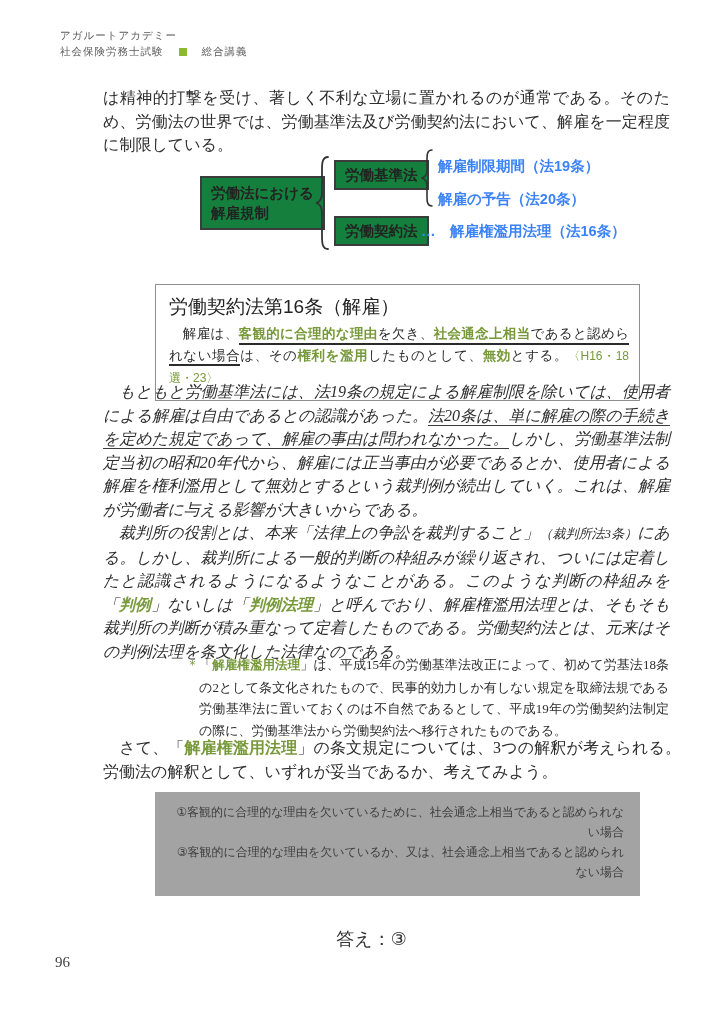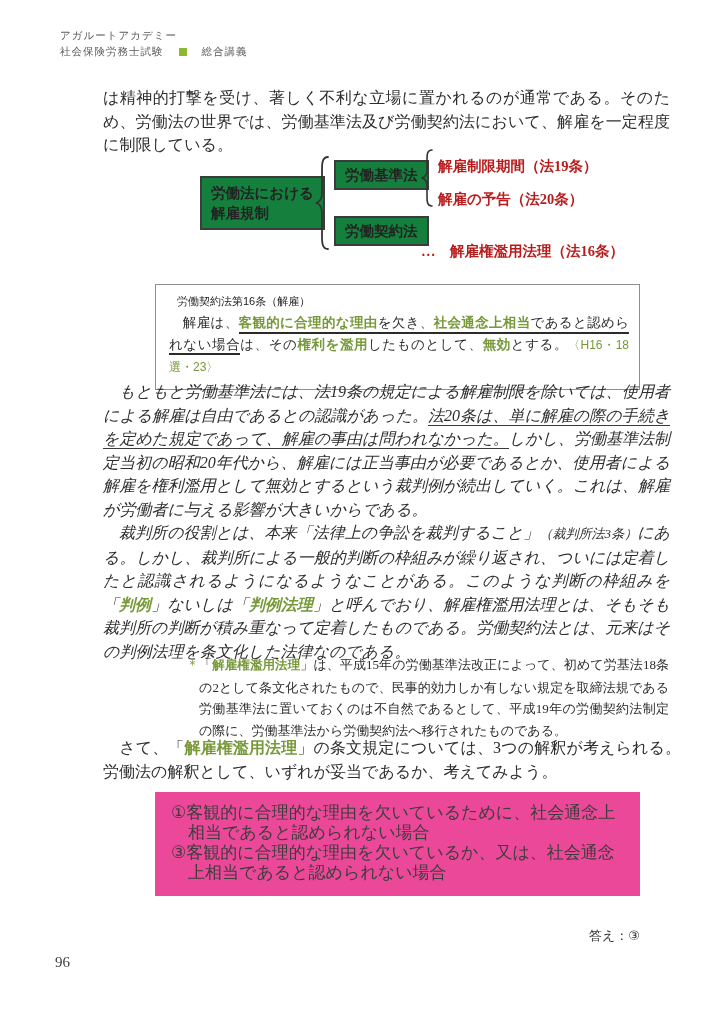--- a/index.html
+++ b/index.html
@@ -24,54 +24,54 @@
   .u-thin{border-bottom:1.5px solid #3a3a3a;padding-bottom:1px;}
   .small-ref{font-size:13px;}
 
   
   .gbox{position:absolute;background:#15803d;border:2px solid #3c3c3c;color:#222;
         font-family:"Liberation Sans","DejaVu Sans",sans-serif;font-weight:bold;
         font-size:14.5px;line-height:20px;padding:3px 9px;white-space:nowrap;}
   .d-root{left:200px;top:176px;padding:5px 9px;}
   .d-kijun{left:334px;top:160px;}
   .d-keiyaku{left:334px;top:216px;}
-  .d-item{position:absolute;font-family:Liberation Serif, serif;
-          font-weight:600;font-size:14.5px;color:#b91c1c;white-space:nowrap;}
+  .d-item{position:absolute;font-family:Liberation Sans, sans-serif;
+          font-weight:600;font-size:14.5px;color:#3b82f6;white-space:nowrap;}
   .d-i1{left:438px;top:157px;}
   .d-i2{left:438px;top:190px;}
-  .d-i3{left:421px;top:222px;margin-top:20px;}
+  .d-i3{left:421px;top:222px;}
   .brace{position:absolute;}
   .brace-main{left:314px;top:155px;}
   .brace-sub{left:421px;top:148px;}
 
   
   .law-box{position:absolute;left:155px;top:284px;width:485px;box-sizing:border-box;
            border:1.5px solid #8f8f8f;background:#fff;padding:9px 10px 10px 13px;}
-  .law-title{font-family:"Liberation Sans","DejaVu Sans",sans-serif;font-size:11px;
-             color:#222;margin:0 0 3px 8px;}
+  .law-title{font-family:"Liberation Sans","DejaVu Sans",sans-serif;font-size:19px;
+             color:#222;margin:0 0 3px 0;}
   .law-body{font-size:13.5px;line-height:21.5px;color:#2d2d2d;text-align:justify;}
   .law-body .kw{font-size:13.5px;}
   .u-thick{border-bottom:2.5px solid #2b2b2b;padding-bottom:1.5px;}
   .ref{font-family:"Liberation Sans","DejaVu Sans",sans-serif;color:#77993A;font-size:12px;}
 
   
   .footnote{position:absolute;left:186px;top:654px;width:470px;font-size:13px;
             line-height:21.5px;text-align:justify;padding-left:13px;text-indent:-13px;}
   .footnote .kw{font-size:12.5px;}
   .star{color:#77993A;font-family:"Liberation Sans","DejaVu Sans",sans-serif;}
 
   
   .quiz{position:absolute;left:155px;top:792px;width:485px;box-sizing:border-box;
-        background:#ec4899;padding:11px 16px 13px 16px;
+        background:#a3a3a3;padding:11px 16px 13px 16px;
         font-family:"Liberation Sans","DejaVu Sans",sans-serif;
-        font-size:17px;line-height:19.5px;color:#3d3d3d;}
+        font-size:12px;line-height:19.5px;color:#3d3d3d;text-align:right;}
   .quiz-item{padding-left:1em;text-indent:-1em;margin:0 0 1px 0;}
 
-  .answer{position:absolute;left:103px;top:927px;width:537px;text-align:right;
-          font-family:"Liberation Sans","DejaVu Sans",sans-serif;font-size:13px;color:#333;}
+  .answer{position:absolute;left:103px;top:927px;width:537px;text-align:center;
+          font-family:"Liberation Sans","DejaVu Sans",sans-serif;font-size:18px;color:#333;}
 
   .pagenum{position:absolute;left:55px;top:954px;font-size:15px;color:#3f3f3f;}
 </style>
 </head>
 <body>
 
 <div class="page">
 
   <div class="hdr">
     <div>アガルートアカデミー</div>

